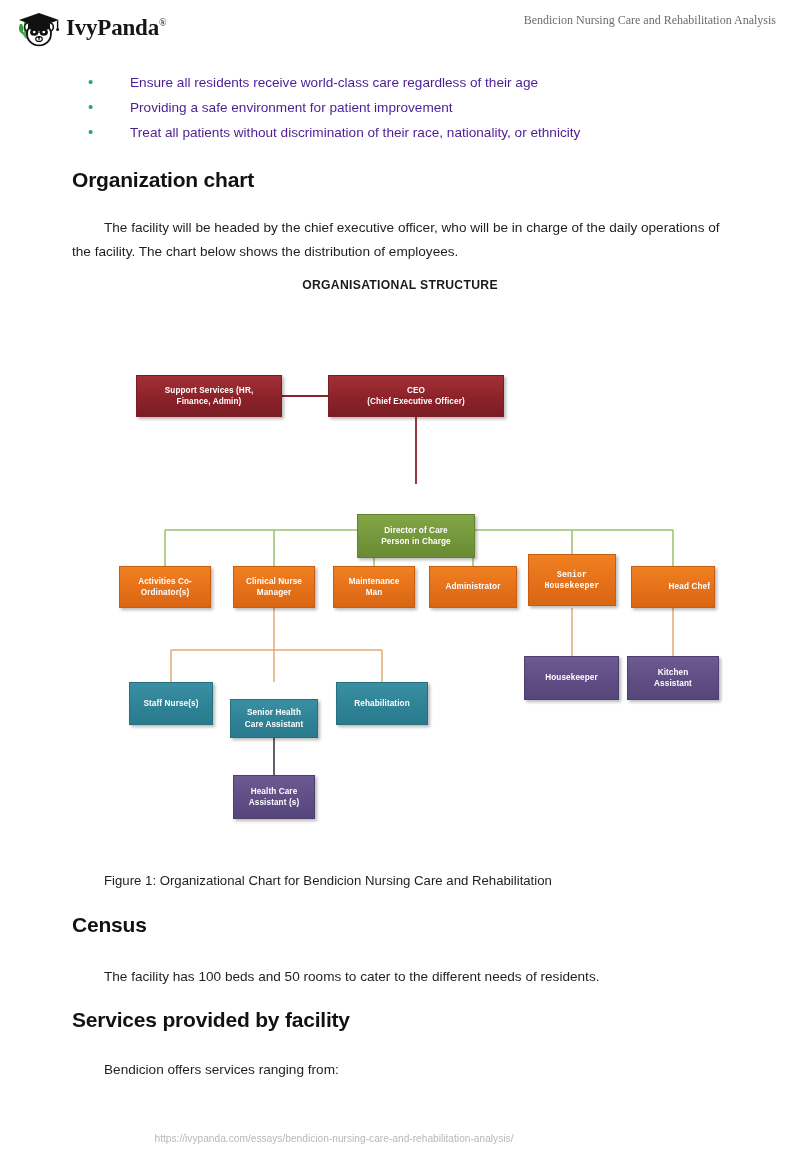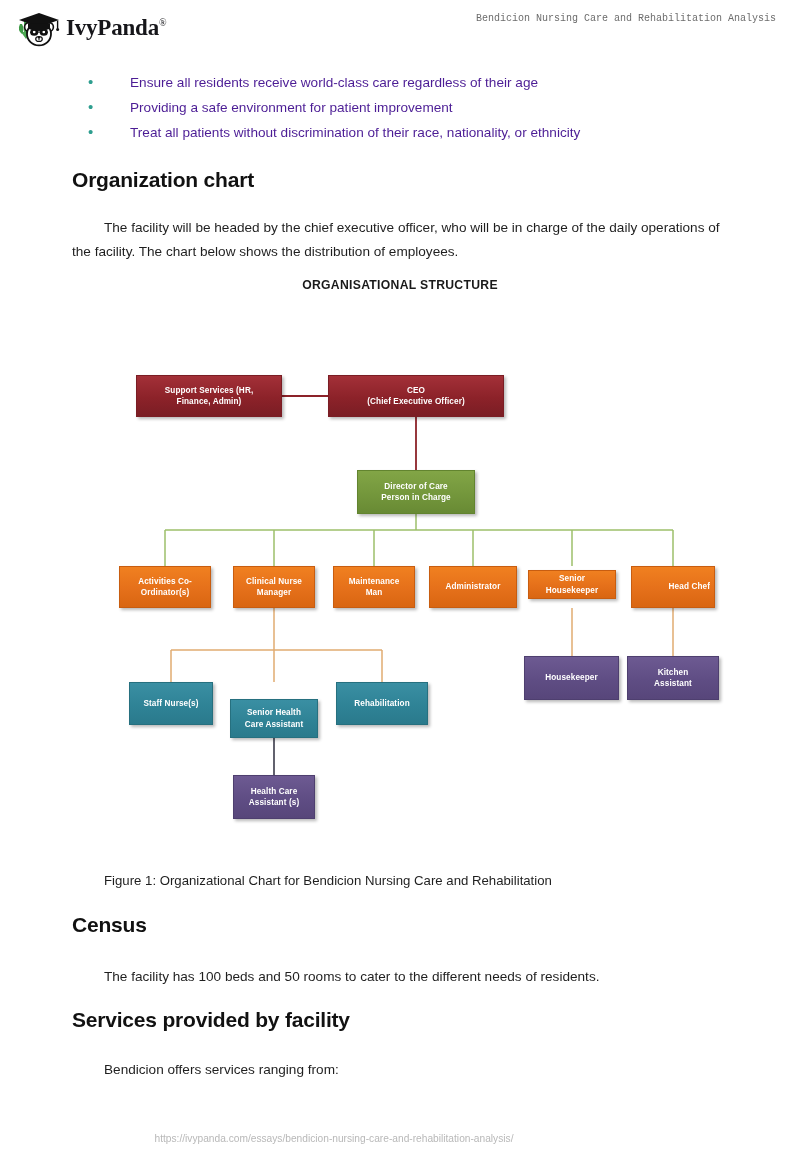--- a/index.html
+++ b/index.html
@@ -25,22 +25,22 @@
   .logo-text{
     font-family:"Liberation Serif", serif;
     font-size:23px; font-weight:700; color:#16161a;
     letter-spacing:-.2px; position:relative;
   }
   .logo-text .reg{
     font-size:10px; vertical-align:super; font-weight:400;
   }
   .header-title{
     position:absolute; right:24px; top:13px;
-    font-size:10px; color:#6c6c6c;
-    font-family:Liberation Mono, monospace;
+    font-size:12px; color:#6c6c6c;
+    font-family:Liberation Serif, serif;
     white-space:nowrap;
   }
 
   
   .content{ position:absolute; left:0; top:0; width:800px; }
 
   ul.bullets{
     margin:0; padding:0; list-style:none;
     position:absolute; left:88px; top:70px; width:650px;
   }
@@ -79,21 +79,21 @@
     display:flex; align-items:center; justify-content:center;
     text-align:center;
     color:#ffffff;
     font-size:8.2px; font-weight:700;
     line-height:11.5px;
     letter-spacing:.1px;
     padding:3px 4px;
     box-shadow:2px 2px 3px rgba(0,0,0,.28);
   }
   .n-red   { background:linear-gradient(180deg,#a33038 0%,#8c2229 55%,#7a1d24 100%); border:1px solid #7a1d24; }
-  .n-green { background:linear-gradient(180deg,#82a546 0%,#74973c 55%,#688a34 100%); border:1px solid #62842f; }
+  .n-green { background:linear-gradient(180deg,#82a546 0%,#74973c 55%,#688a34 100%); border:1px solid #62842f;margin-top:44px; }
   .n-orange{ background:linear-gradient(180deg,#f08020 0%,#e5701a 55%,#d96612 100%); border:1px solid #c85d10; }
   .n-teal  { background:linear-gradient(180deg,#3a8fa3 0%,#2f8396 55%,#2a7a8c 100%); border:1px solid #26707f; }
   .n-purple{ background:linear-gradient(180deg,#6d5a92 0%,#5f4d84 55%,#57467a 100%); border:1px solid #4e3f6f; }
 
   .fig-cap{
     position:absolute; left:104px; top:873px;
     font-size:13.2px; color:#1f1f1f;
   }
 
   .footer-url{
@@ -214,21 +214,21 @@
     </div>
     <div class="node n-orange" style="left:333px; top:288px; width:82px; height:42px;">
       <span>
         <span>Maintenance</span><br>
         <span>Man</span>
       </span>
     </div>
     <div class="node n-orange" style="left:429px; top:288px; width:88px; height:42px;">
       <span>Administrator</span>
     </div>
-    <div class="node n-orange" style="left:528px; top:292px; width:88px; height:29px;">
+    <div class="node n-orange" style="left:528px; top:276px; width:88px; height:52px;font-family:Liberation Mono, monospace;">
       <span>
         <span>Senior</span><br>
         <span>Housekeeper</span>
       </span>
     </div>
     <div class="node n-orange" style="left:631px; top:288px; width:84px; height:42px;justify-content:flex-end;">
       <span>Head Chef</span>
     </div>
 
     <div class="node n-teal" style="left:129px; top:404px; width:84px; height:43px;">

